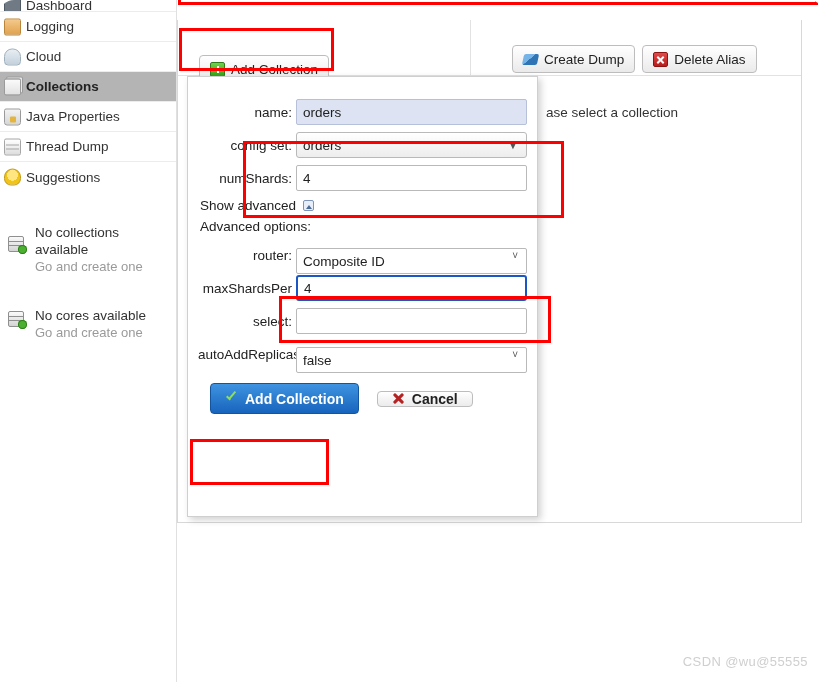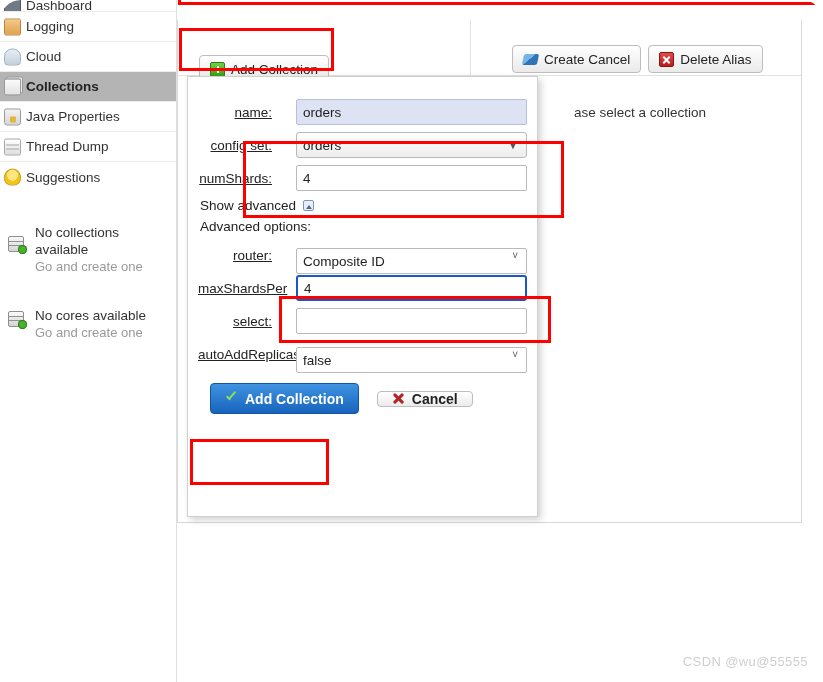--- a/index.html
+++ b/index.html
@@ -10,21 +10,21 @@
     font-family: "Liberation Sans", "DejaVu Sans", sans-serif;
     font-size: 13px;
     color: #333;
     position: relative;
     overflow: hidden;
   }
 
   
   #page {
     position:absolute; inset:0;
-    border-radius: 21px;
+    border-radius: 14px;
     overflow:hidden;
     background:#fff;
   }
 
   
   #sidebar {
     position:absolute; left:0; top:0; width:177px; height:682px;
     background:#fff;
     border-right:1px solid #e0e0e0;
   }
@@ -130,43 +130,43 @@
     content:""; position:absolute; left:2px; right:2px; top:6px; height:2px; background:#fff;
   }
   .ico-del:before{ transform:rotate(45deg); }
   .ico-del:after{ transform:rotate(-45deg); }
 
   #btn-add-collection { position:absolute; left:21px; top:35px; }
   #alias-buttons { position:absolute; left:334px; top:25px; display:flex; gap:7px; }
 
   #select-msg {
     position:absolute; left:368px; top:85px;
-    font-size:13.5px; color:#333;margin-left:28px;
+    font-size:13.5px; color:#333;
   }
 
   
   #dialog {
     position:absolute; left:9px; top:56px; width:351px; height:441px;
     background:#fff;
     border:1px solid #cfcfcf;
     box-shadow:3px 3px 7px rgba(0,0,0,0.18);
     z-index:20;
   }
   .form-row {
     display:flex; align-items:center;
     height:26px;
     margin:0 10px 7px 10px;
     position:relative;
   }
   .form-row:first-child { margin-top:22px; }
   .f-label {
     width:98px; flex:0 0 98px;
-    text-align:right; padding-right:24px;
+    text-align:right; padding-right:4px;
     font-size:13.5px; color:#222;
-    white-space:nowrap; overflow:hidden;text-decoration:underline;
+    white-space:nowrap; overflow:hidden;
   }
   .f-input {
     flex:1 1 auto; height:26px;
     border:1px solid #b9b9b9;
     background:#fff;
     padding:0 6px;
     font-size:13.5px; color:#222;
     font-family:"Liberation Sans","DejaVu Sans",sans-serif;
     border-radius:2px;
   }
@@ -329,21 +329,21 @@
         <div class="divider"></div>
 
         <div class="btn" id="btn-add-collection">
           <span class="btn-ico ico-plus"></span>
           <span>Add Collection</span>
         </div>
 
         <div id="alias-buttons">
           <div class="btn">
             <span class="btn-ico ico-alias"></span>
-            <span>Create Cancel</span>
+            <span>Create Dump</span>
           </div>
           <div class="btn">
             <span class="btn-ico ico-del"></span>
             <span>Delete Alias</span>
           </div>
         </div>
       </div>
 
       <div id="select-msg">ase select a collection</div>
 

